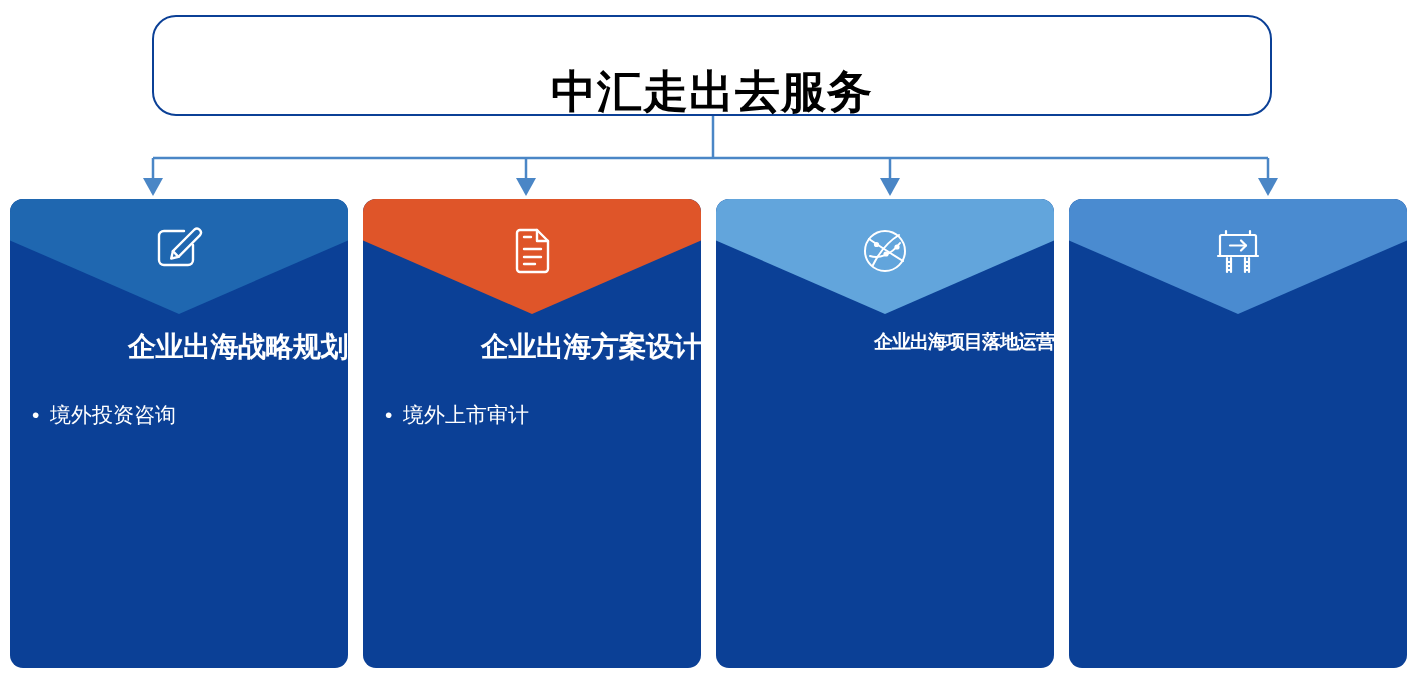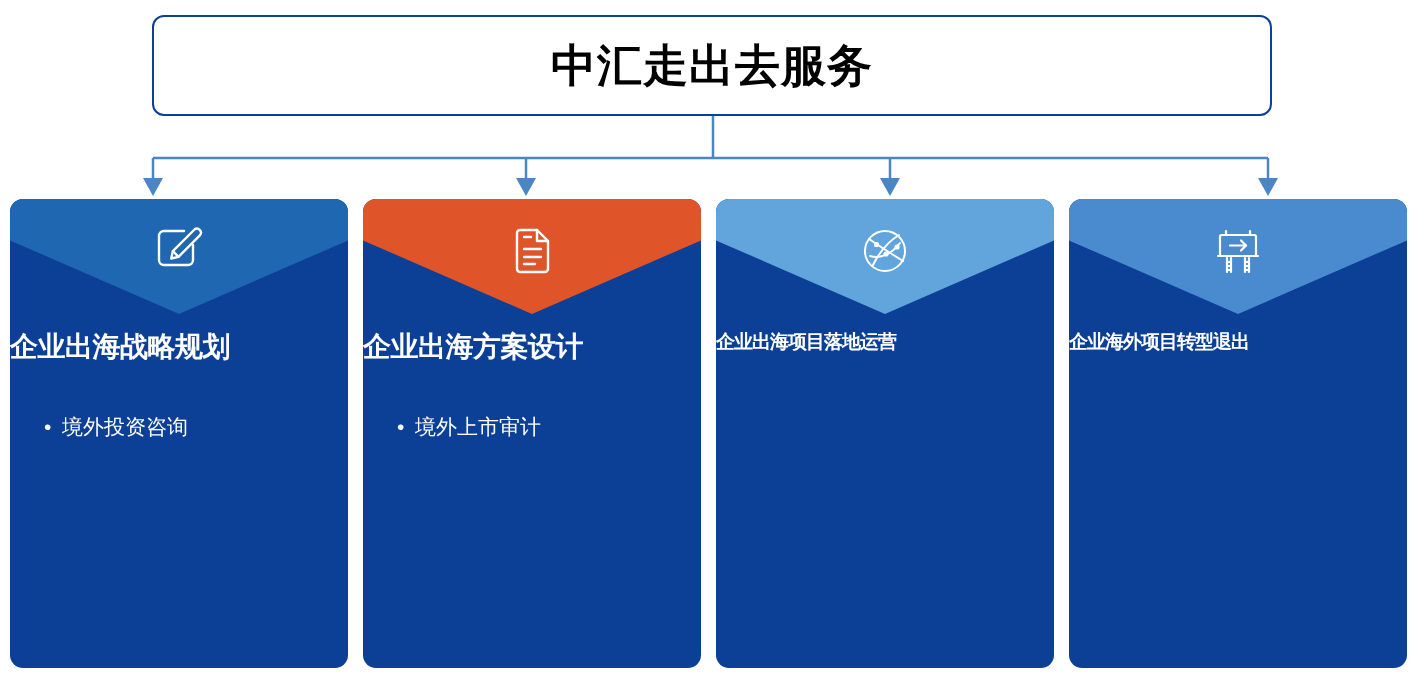--- a/index.html
+++ b/index.html
@@ -17,24 +17,24 @@
 
   
   .title-box {
     position: absolute;
     left: 152px;
     top: 15px;
     width: 1120px;
     height: 101px;
     box-sizing: border-box;
     border: 2.5px solid #0B4096;
-    border-radius: 12px;
+    border-radius: 24px;
     background: #ffffff;
     display: flex;
-    align-items: center;
+    align-items: flex-end;
     justify-content: center;
   }
   .title-text {
     font-size: 45px;
     font-weight: bold;
     color: #000000;
     letter-spacing: 1px;
     line-height: 1;
     white-space: nowrap;
   }
@@ -86,38 +86,38 @@
     z-index: 2;
   }
   .card-icon svg {
     display: block;
   }
   .card-title {
     position: absolute;
     left: 0;
     top: 132px;
     width: 100%;
-    text-align: left;
+    text-align: right;
     color: #ffffff;
     font-size: 28px;
     font-weight: bold;
     line-height: 1.15;
     letter-spacing: -0.5px;
     white-space: nowrap;
   }
   .card-title.wide {
     font-size: 19px;
     letter-spacing: -1px;
   }
   .card-bullets {
     position: absolute;
     left: 22px;
     top: 200px;
     right: 10px;
-    margin: 12px;
+    margin: 0;
     padding: 0;
     list-style: none;
   }
   .card-bullets li {
     color: #ffffff;
     font-size: 21px;
     line-height: 32px;
     white-space: nowrap;
     position: relative;
     padding-left: 18px;
@@ -218,16 +218,15 @@
         <path d="M15 33 V47"></path>
         <path d="M19 33 V47"></path>
         <path d="M33 33 V47"></path>
         <path d="M37 33 V47"></path>
         <path d="M15 37 H19 M15 41 H19 M15 45 H19"></path>
         <path d="M33 37 H37 M33 41 H37 M33 45 H37"></path>
         <path d="M18 20.5 H34"></path>
         <path d="M29 15.5 L34 20.5 L29 25.5"></path>
       </svg>
     </div>
-    <div class="card-title wide">企业海外项目转型退出</div>
   </div>
 
 </div>
 
 </body></html>

